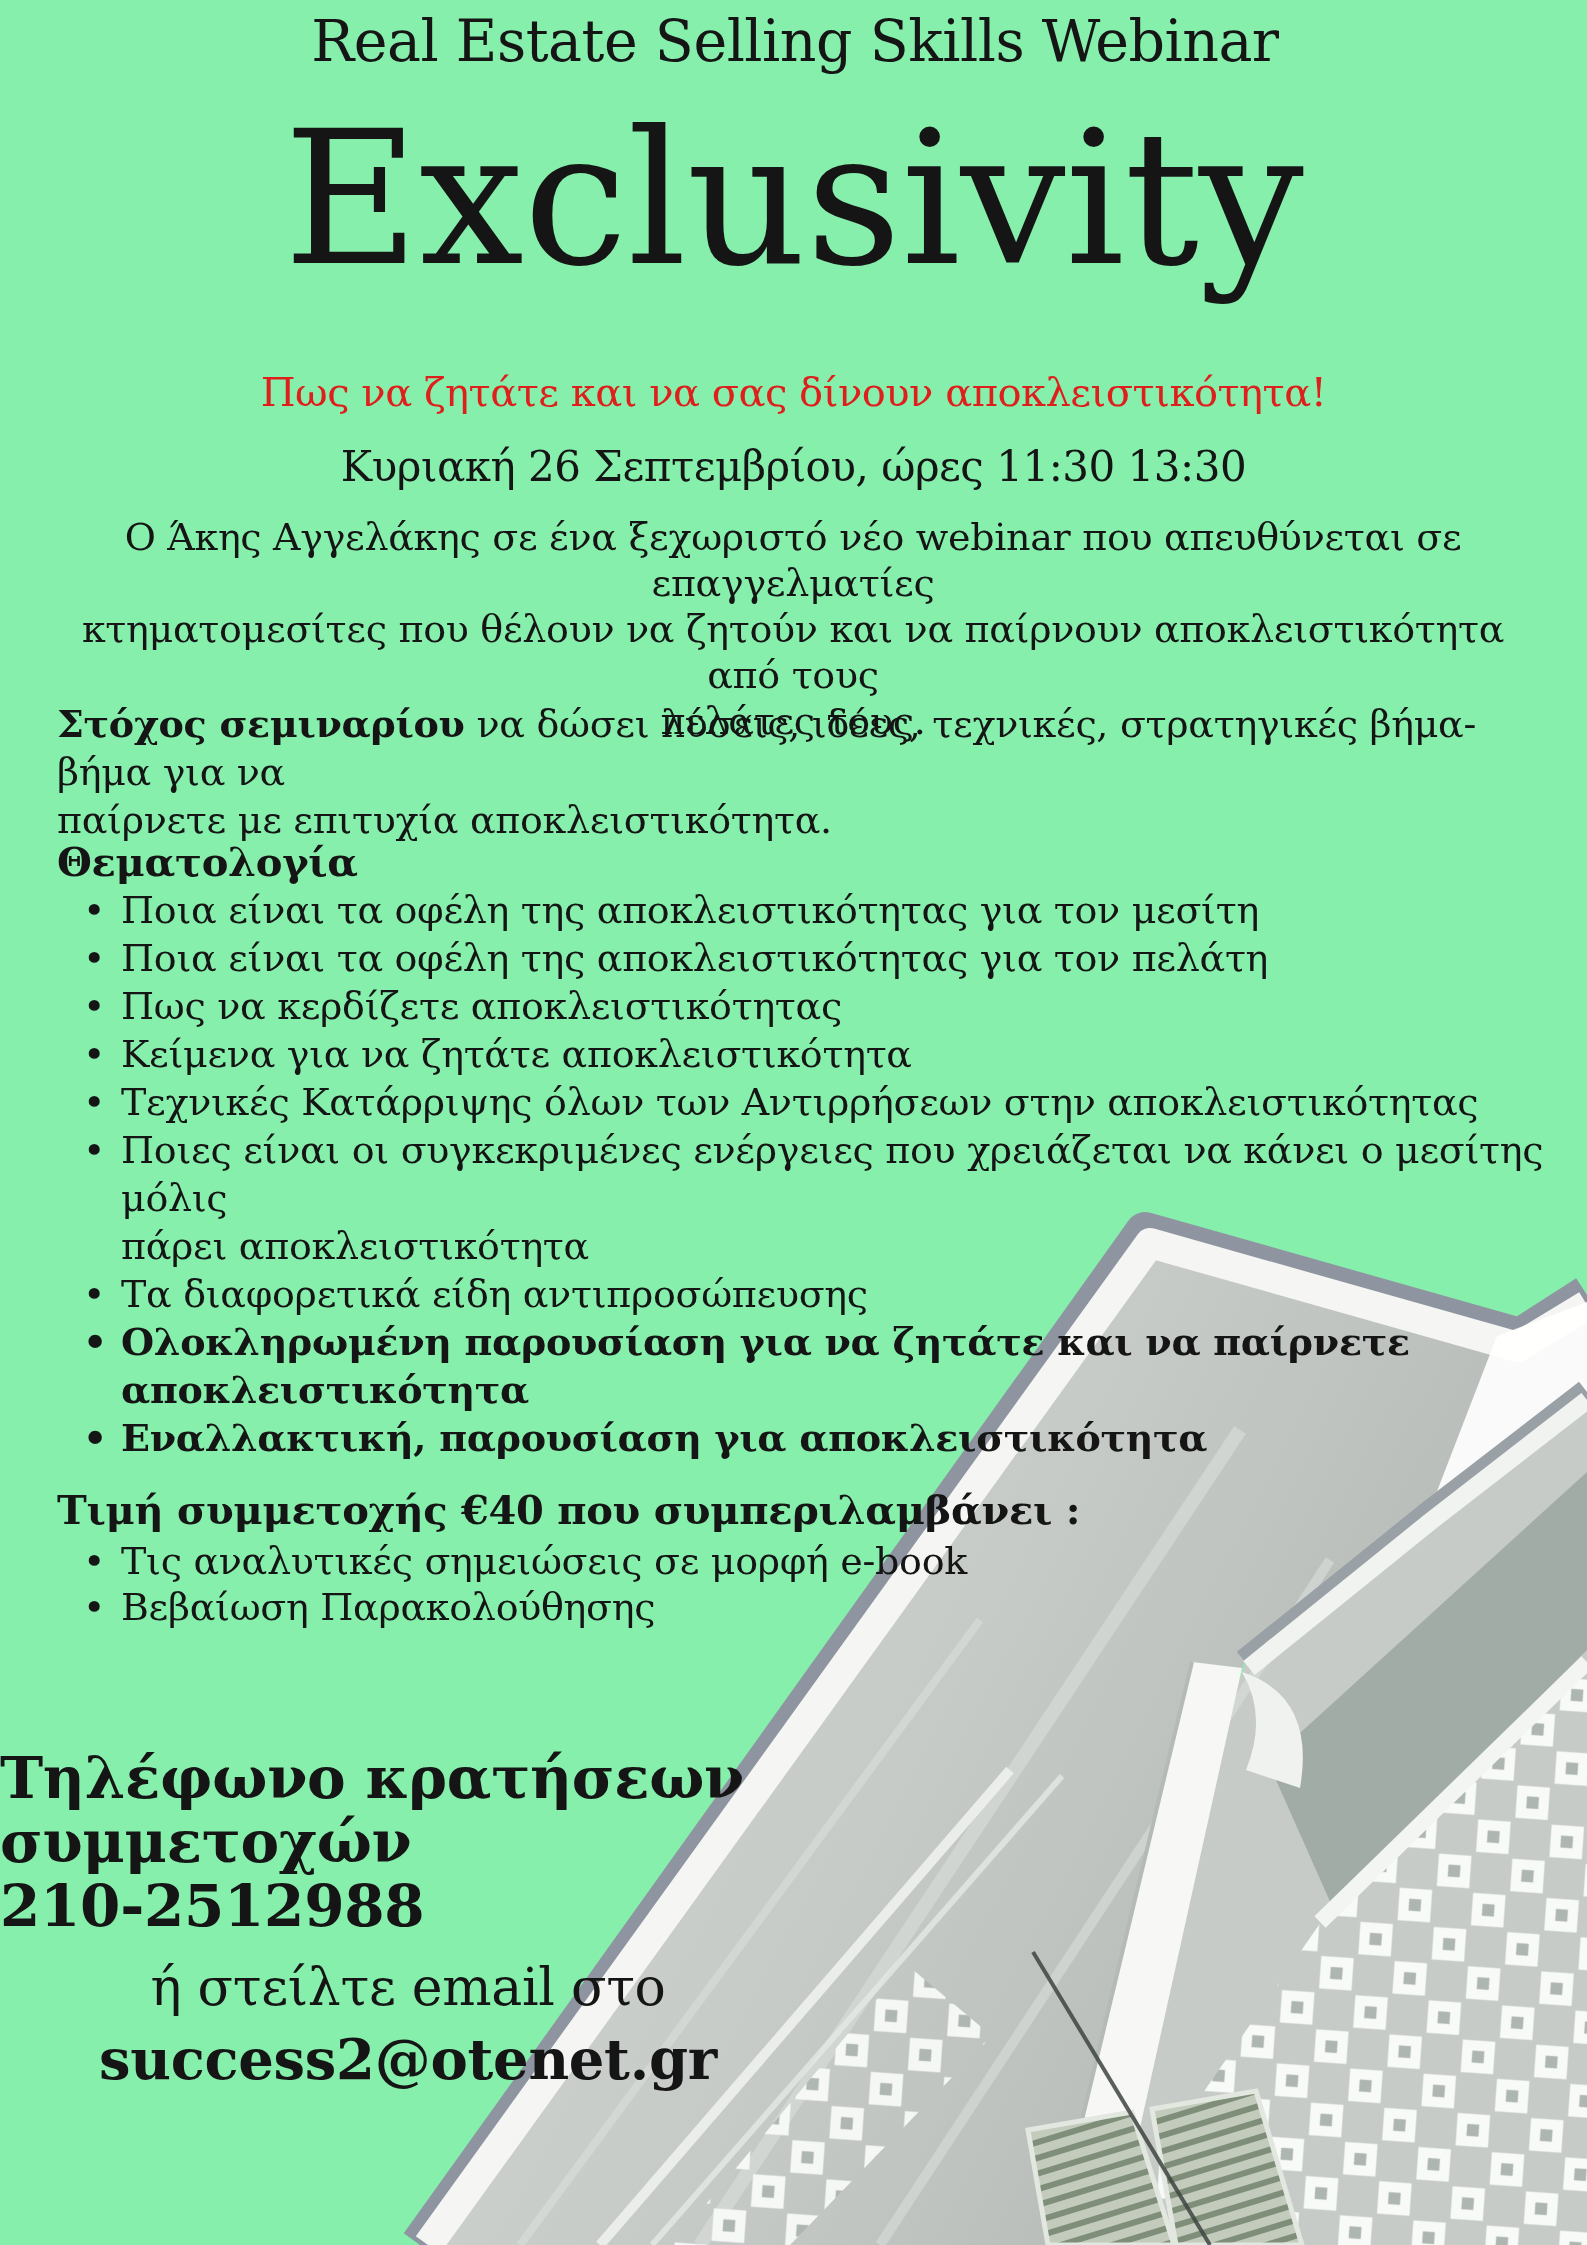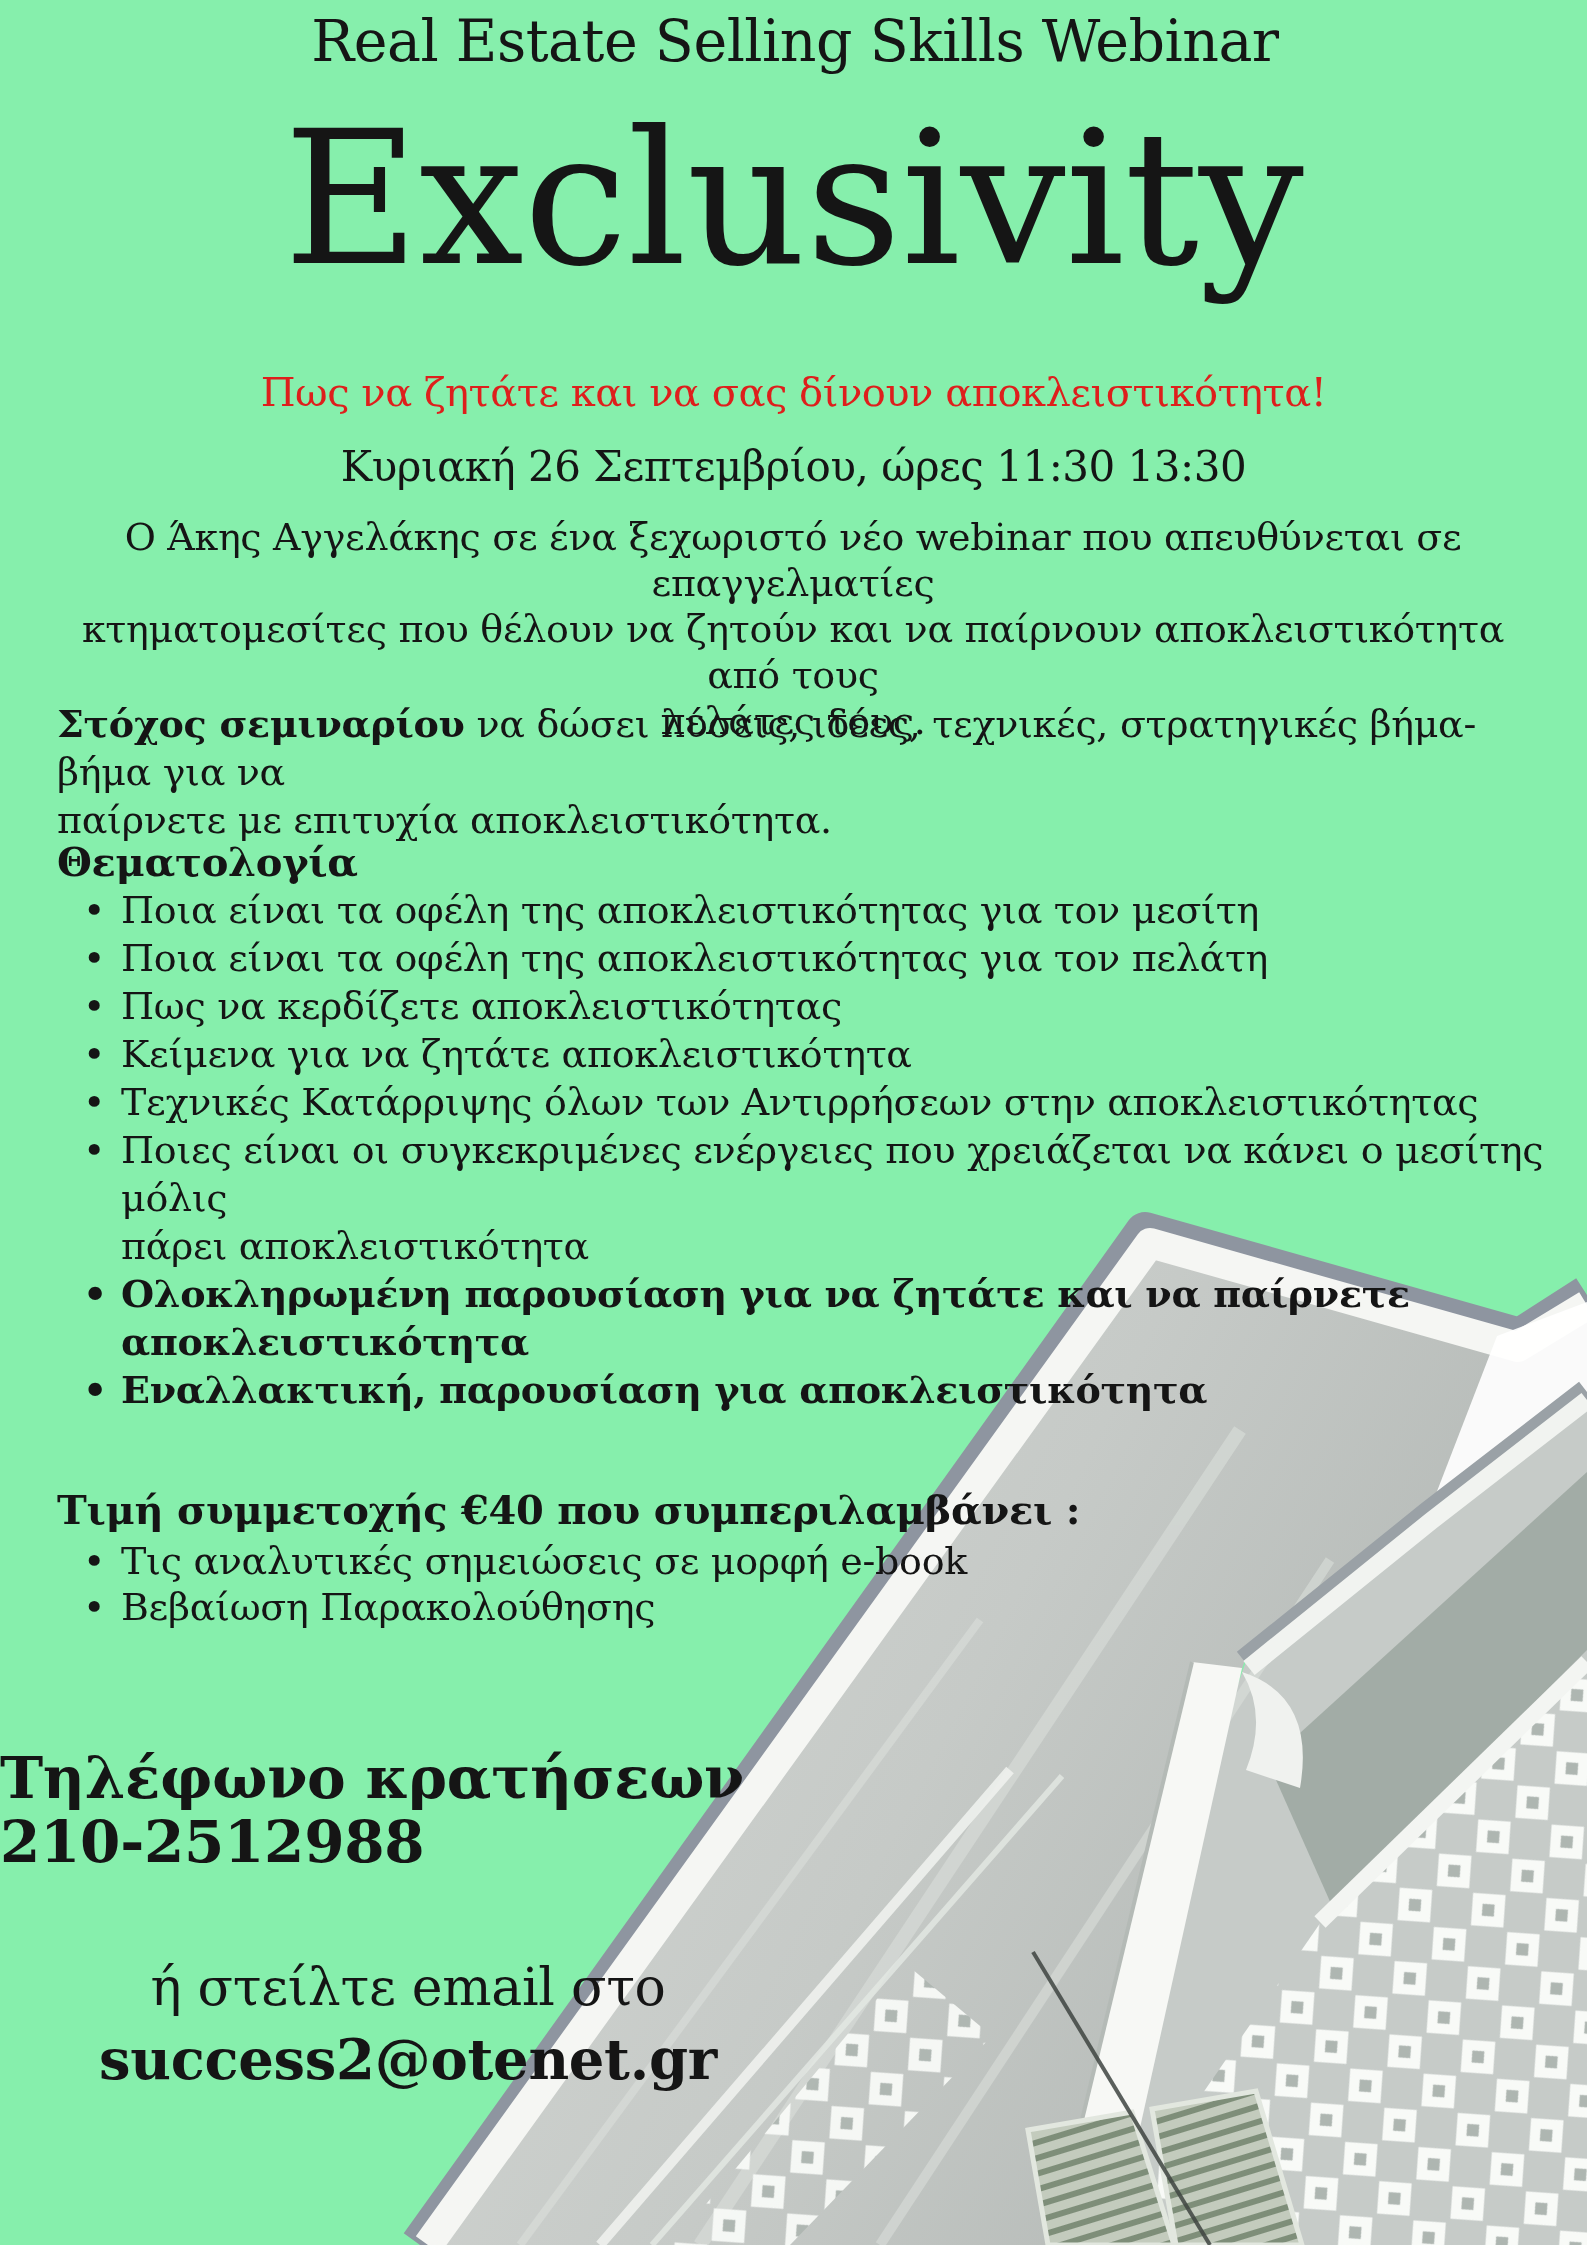--- a/index.html
+++ b/index.html
@@ -105,33 +105,35 @@
 
   <div class="txt topics-h">Θεματολογία</div>
   <ul class="blist topics">
       <li>Ποια είναι τα οφέλη της αποκλειστικότητας για τον μεσίτη</li>
       <li>Ποια είναι τα οφέλη της αποκλειστικότητας για τον πελάτη</li>
       <li>Πως να κερδίζετε αποκλειστικότητας</li>
       <li>Κείμενα για να ζητάτε αποκλειστικότητα</li>
       <li>Τεχνικές Κατάρριψης όλων των Αντιρρήσεων στην αποκλειστικότητας</li>
       <li>Ποιες είναι οι συγκεκριμένες ενέργειες που χρειάζεται να κάνει ο μεσίτης μόλις
 πάρει αποκλειστικότητα</li>
+      <li>Τα διαφορετικά είδη αντιπροσώπευσης</li>
       <li class="bold">Ολοκληρωμένη παρουσίαση για να ζητάτε και να παίρνετε
 αποκλειστικότητα</li>
       <li class="bold">Εναλλακτική, παρουσίαση για αποκλειστικότητα</li>
     </ul>
 
   <div class="txt price-h">Τιμή συμμετοχής €40 που συμπεριλαμβάνει :</div>
   <ul class="blist price">
       <li>Τις αναλυτικές σημειώσεις σε μορφή e-book</li>
       <li>Βεβαίωση Παρακολούθησης</li>
     </ul>
 
   <div class="txt phone-block">
       <div>Τηλέφωνο κρατήσεων</div>
+      <div>συμμετοχών</div>
       <div>210-2512988</div>
     </div>
 
   <div class="txt email-block">
     <div class="email-intro">ή στείλτε email στο</div>
     <div class="email-addr">success2@otenet.gr</div>
   </div>
 
 </div>
 

